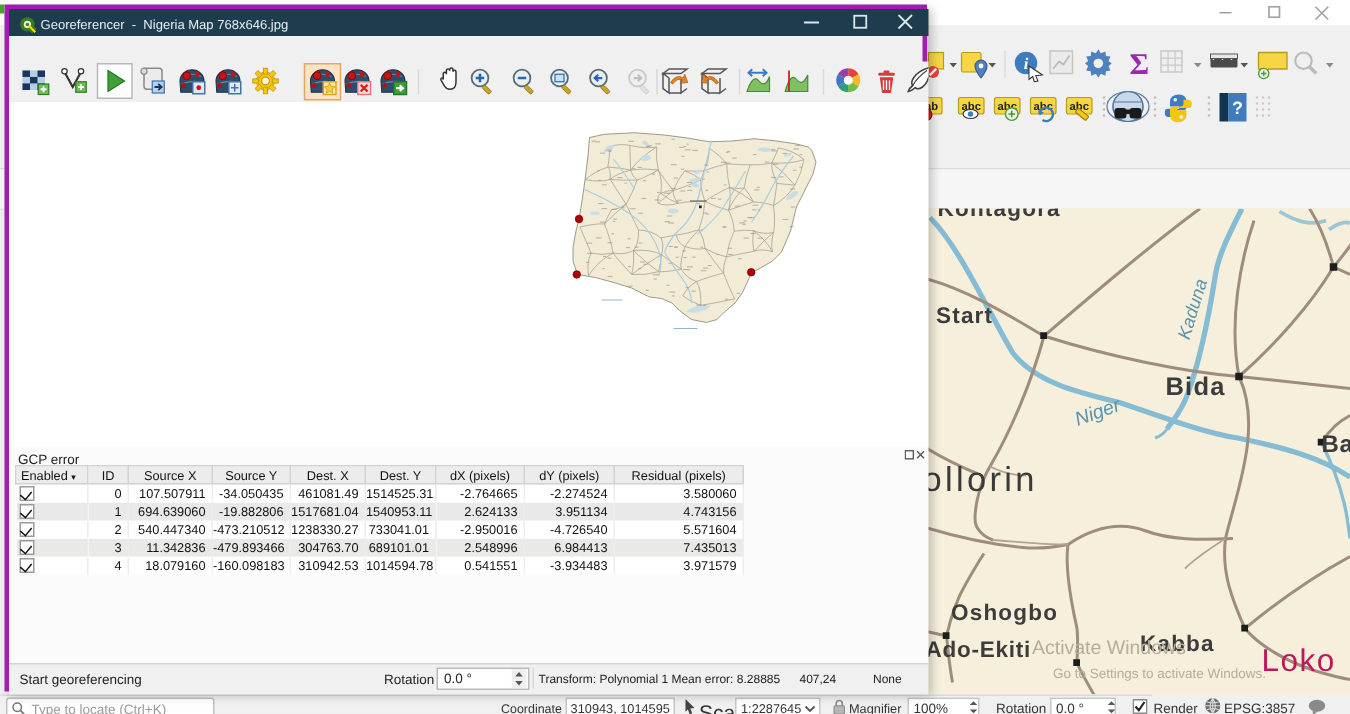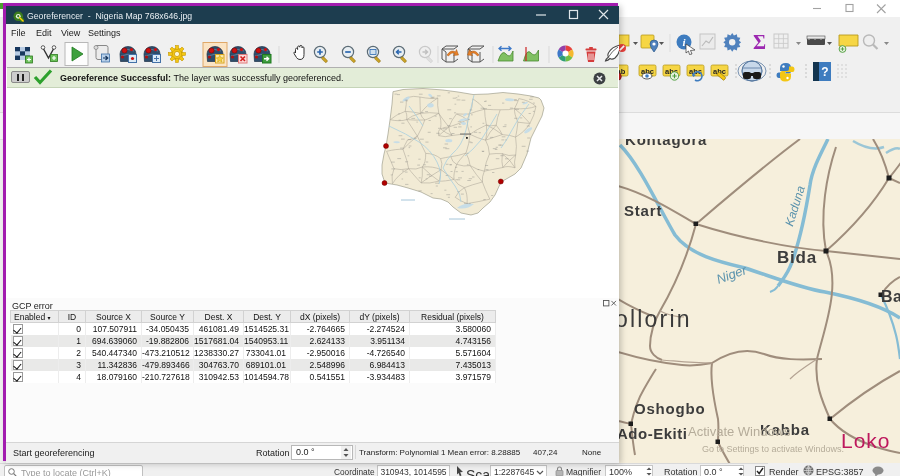--- a/index.html
+++ b/index.html
@@ -285,26 +285,20 @@
       <rect x="13" y="13" width="9" height="9" fill="#3b7c1e" transform="rotate(45 17.5 17.5)"></rect>
       <path d="M13 13 L22 22" stroke="#ffd800" stroke-width="3"></path>
     </svg>
     <span class="abs" style="left:21px;top:4.5px;font-size:8.7px;color:#e8eef2;">Georeferencer &nbsp;- &nbsp;Nigeria Map 768x646.jpg</span>
     <svg class="abs" style="left:520px;top:0;" width="93px" height="18" viewBox="0 0 93 18">
       <line x1="10" y1="9" x2="20" y2="9" stroke="#dfe6ea" stroke-width="1.2"></line>
       <rect x="43.5" y="4.5" width="8" height="8" fill="none" stroke="#dfe6ea" stroke-width="1.2"></rect>
       <path d="M73 4 L82 13 M82 4 L73 13" stroke="#dfe6ea" stroke-width="1.2"></path>
     </svg>
 
-    <div class="abs" style="left:0;top:18px;width:613px;height:17px;background:#f0f0f0;font-size:9px;color:#222;">
-      <span class="abs" style="left:5px;top:4px;">File</span>
-      <span class="abs" style="left:30px;top:4px;">Edit</span>
-      <span class="abs" style="left:55px;top:4px;">View</span>
-      <span class="abs" style="left:82px;top:4px;">Settings</span>
-    </div>
 
     <div class="abs" style="left:0;top:35px;width:613px;height:27px;background:#f0f0f0;"></div>
     <svg class="abs" style="left:0;top:35px;" width="613" height="27" viewBox="0 0 613 27" id="georef-toolbar">
       <defs>
         <g id="sphere">
           <path d="M1 9 A8 7.5 0 1 1 9 16.5 L1.5 16.5 Z" fill="#2e4d6b" stroke="#1c3047" stroke-width="0.7"></path>
           <path d="M3 6 Q9 3 15 6 M2 11 Q9 8 16 10" stroke="#6d86a0" stroke-width="0.8" fill="none"></path>
           <circle cx="5.5" cy="5.5" r="2.6" fill="#cc1111" stroke="#7a0707" stroke-width="0.6"></circle>
           <circle cx="12.5" cy="4.6" r="1.6" fill="#cc1111"></circle>
           <circle cx="3.5" cy="12" r="1.6" fill="#b01010"></circle>
@@ -499,34 +493,20 @@
 <path d="M22,114 h14 M70,133 h16" stroke="#8fb8d0" stroke-width="0.8" fill="none"></path>
 <rect x="87" y="51" width="1.8" height="1.8" fill="#222"></rect>
         <path d="M81,48 h11" stroke="#555" stroke-width="0.8"></path>
 <g fill="#b00000" stroke="#700000" stroke-width="0.5">
           <circle cx="7" cy="60" r="2.5"></circle>
           <circle cx="5.5" cy="97" r="2.5"></circle>
           <circle cx="121.8" cy="95.5" r="2.5"></circle>
         </g>
 </svg>
 
-    <div class="abs" style="left:1px;top:61px;width:611px;height:19px;z-index:3;background:#e3edd8;border-top:1px solid #b0b0b0;border-bottom:1px solid #c5d4b8;">
-      <div class="abs" style="left:4px;top:3px;width:17px;height:10px;background:#ccc;border:1px solid #8a8a8a;border-radius:2px;">
-        <div class="abs" style="left:4.5px;top:1.5px;width:2px;height:7px;background:#222;"></div>
-        <div class="abs" style="left:9.5px;top:1.5px;width:2px;height:7px;background:#222;"></div>
-      </div>
-      <svg class="abs" style="left:26px;top:1px;" width="20" height="16" viewBox="0 0 20 16">
-        <path d="M2 8 L7 13.5 L18 1.5" fill="none" stroke="#2da12d" stroke-width="3.2"></path>
-      </svg>
-      <span class="abs" style="left:53px;top:5px;font-size:9px;color:#111;"><b>Georeference Successful:</b> The layer was successfully georeferenced.</span>
-      <svg class="abs" style="left:586px;top:4px;" width="13" height="13" viewBox="0 0 13 13">
-        <circle cx="6.5" cy="6.5" r="6" fill="#3c4043"></circle>
-        <path d="M4 4 L9 9 M9 4 L4 9" stroke="#e8eaed" stroke-width="1.5"></path>
-      </svg>
-    </div>
 
     <div class="abs" id="gcp-panel" style="left:0;top:292px;width:613px;height:144px;background:#fbfbfb;">
       <span class="abs" style="left:6px;top:3px;font-size:9px;color:#222;">GCP error</span>
       <svg class="abs" style="left:597px;top:2px;" width="14" height="7" viewBox="0 0 14 7">
         <rect x="0.5" y="0.5" width="5.4" height="5.4" fill="none" stroke="#555" stroke-width="0.9"></rect>
         <path d="M8.4 0.9 L13 5.5 M13 0.9 L8.4 5.5" stroke="#555" stroke-width="0.9"></path>
       </svg>
       <div class="abs" id="gcp-table" style="left:4px;top:12px;width:485px;font-size:8.5px;color:#111;">
         <table style="border-collapse:collapse;table-layout:fixed;width:485px;font-size:8.5px;color:#111;font-family:'Liberation Sans',sans-serif;">
           <colgroup>
@@ -593,21 +573,21 @@
                 <td>304763.70</td>
                 <td>689101.01</td>
                 <td>2.548996</td>
                 <td>6.984413</td>
                 <td>7.435013</td>
               </tr>
           <tr class="r0">
                 <td class="cb"><span class="chk"></span></td>
                 <td>4</td>
                 <td>18.079160</td>
-                <td>-210.727618</td>
+                <td>-160.098183</td>
                 <td>310942.53</td>
                 <td>1014594.78</td>
                 <td>0.541551</td>
                 <td>-3.934483</td>
                 <td>3.971579</td>
               </tr>
         </tbody>
           </table>
       </div>
     </div>

